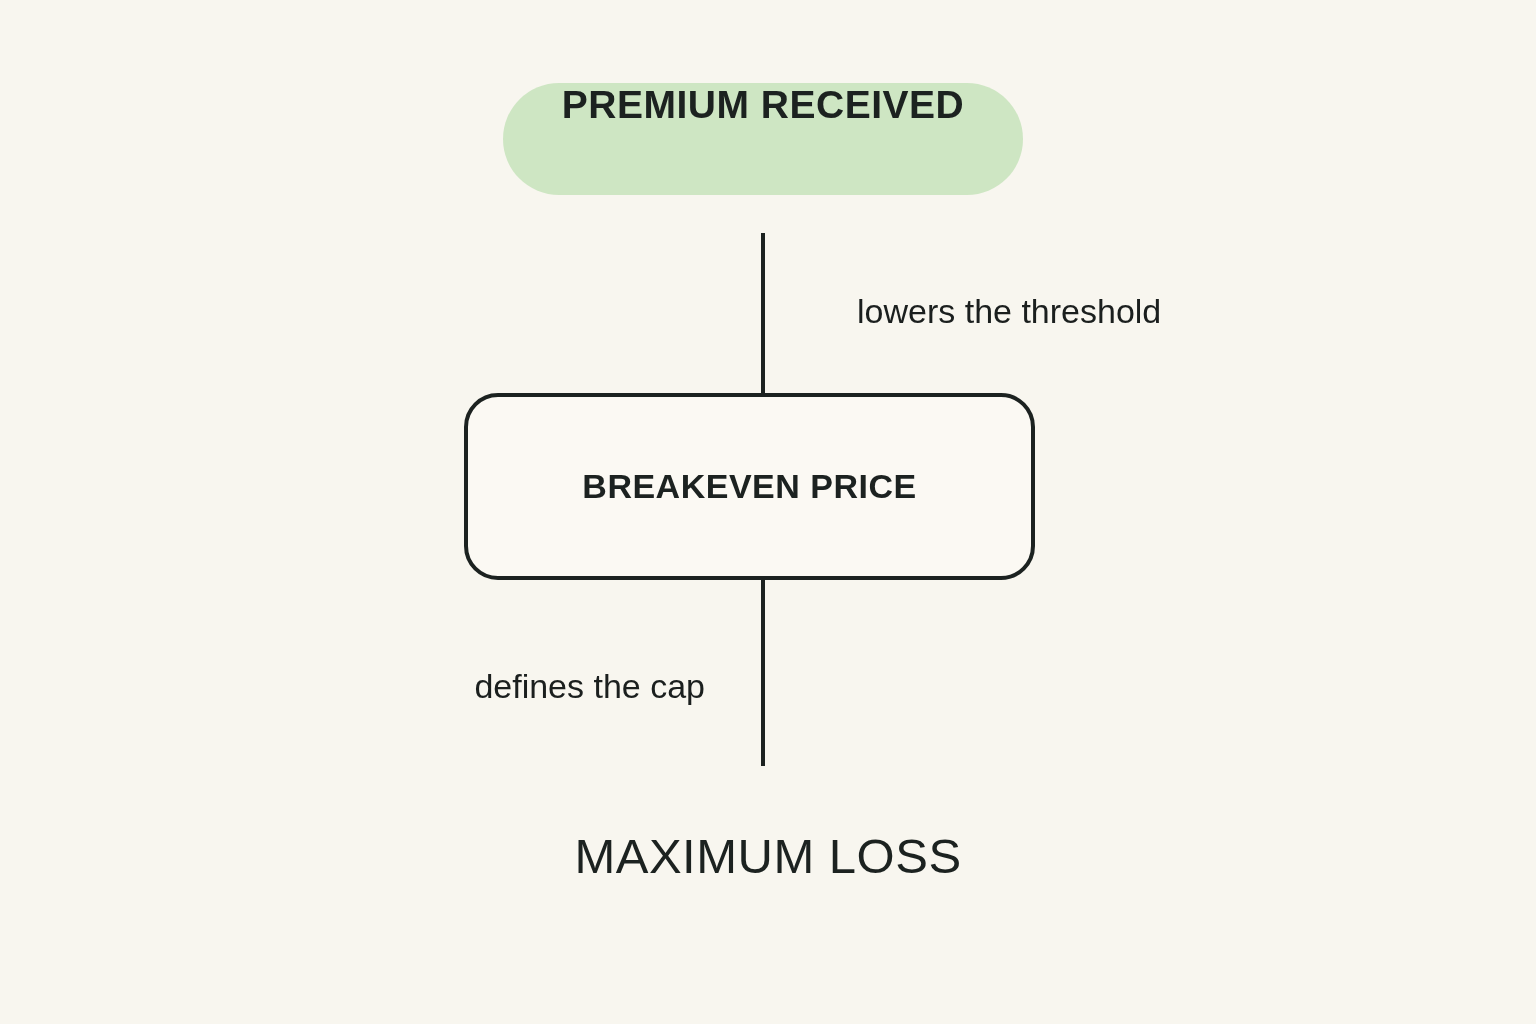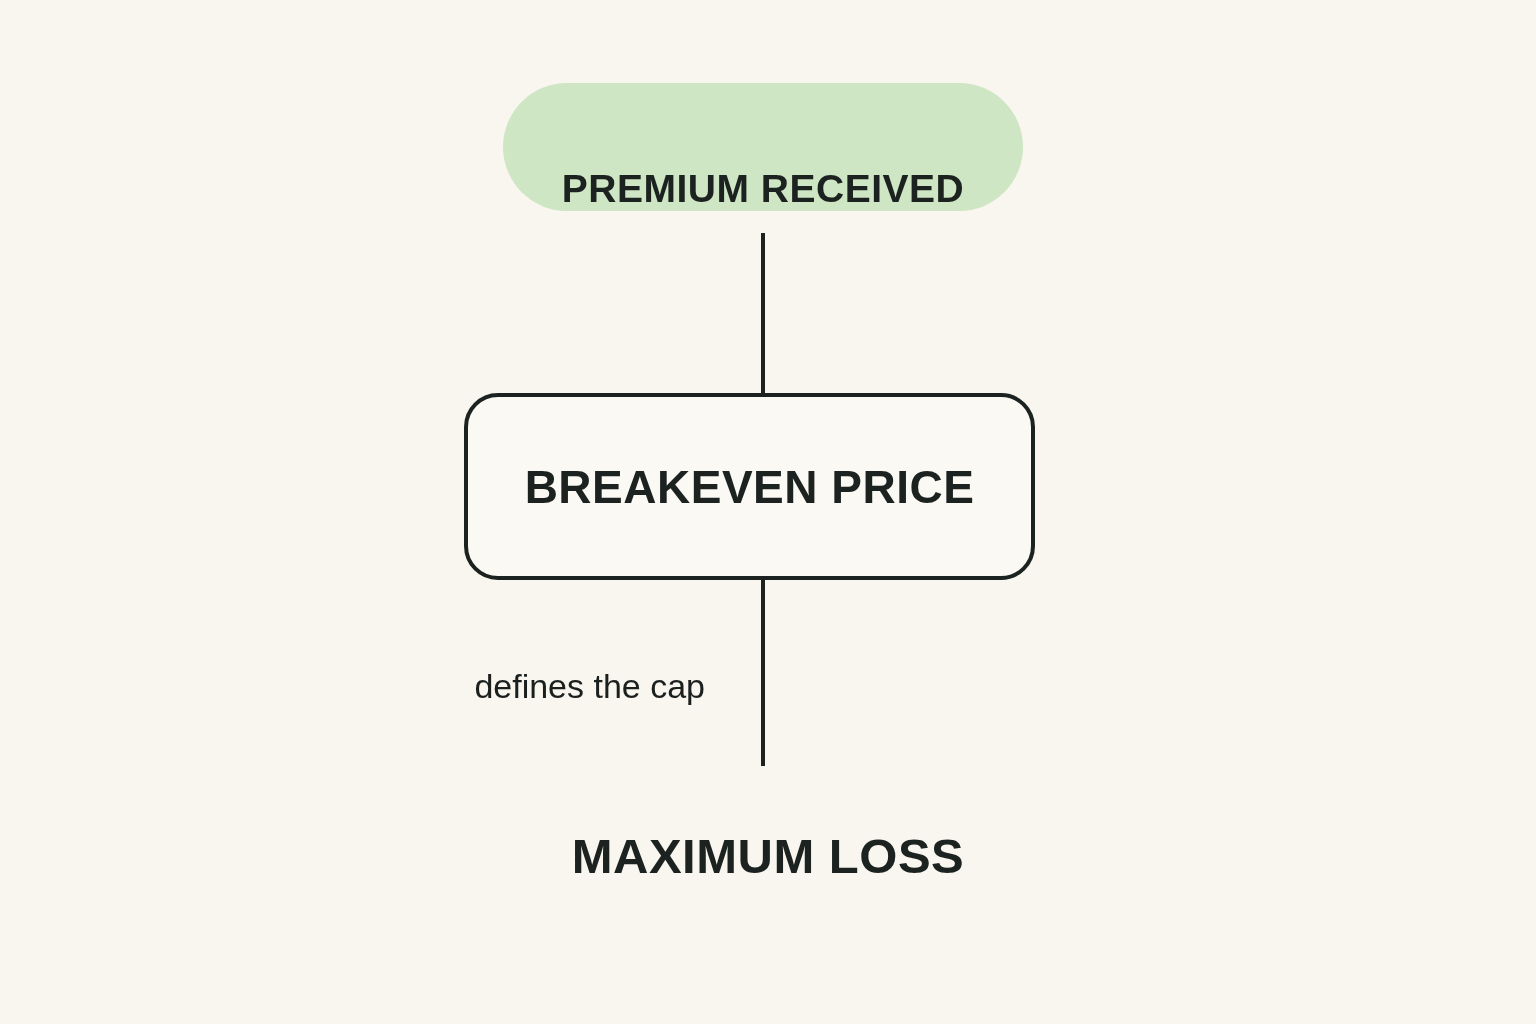--- a/index.html
+++ b/index.html
@@ -16,25 +16,25 @@
     background: var(--bg, #f8f6ef);
     overflow: hidden;
   }
 
   
   .node-pill {
     position: absolute;
     left: 503px;
     top: 83px;
     width: 520px;
-    height: 128px;
+    height: 112px;
     background: var(--pill, #cee6c3);
     border-radius: 78px;
     display: flex;
-    align-items: flex-end;
+    align-items: flex-start;
     justify-content: center;
   }
   .node-pill .node-label {
     font-size: 39px;
     font-weight: 700;
     letter-spacing: 0.5px;
     color: var(--ink, #1c2220);
   }
 
   
@@ -46,35 +46,35 @@
     height: 187px;
     background: var(--boxfill, #fbf9f3);
     border: 4px solid var(--ink, #1c2220);
     border-radius: 34px;
     box-sizing: border-box;
     display: flex;
     align-items: center;
     justify-content: center;
   }
   .node-box .node-label {
-    font-size: 46px;
+    font-size: 34px;
     font-weight: 700;
     letter-spacing: 0.5px;
     color: var(--ink, #1c2220);
   }
 
   
   .node-text {
     position: absolute;
     left: 0;
     top: 828px;
     width: 1536px;
     text-align: center;
     font-size: 49px;
-    font-weight: 700;
+    font-weight: 400;
     letter-spacing: 0.5px;
     color: var(--ink, #1c2220);
   }
 
   
   .connector {
     position: absolute;
     left: 761px;
     width: 4px;
     background: var(--ink, #1c2220);
@@ -104,20 +104,21 @@
 <body>
 
 <div class="canvas" style="--bg: #f8f6ef; --pill: #cee6c3; --boxfill: #fbf9f3; --ink: #1c2220;">
 
   <div class="node-pill">
     <span class="node-label">PREMIUM RECEIVED</span>
   </div>
 
   <div class="connector connector-1"></div>
 
+  <div class="edge-label edge-label-right">lowers the threshold</div>
 
   <div class="node-box">
     <span class="node-label">BREAKEVEN PRICE</span>
   </div>
 
   <div class="connector connector-2"></div>
 
   <div class="edge-label edge-label-left">defines the cap</div>
 
   <div class="node-text">MAXIMUM LOSS</div>

